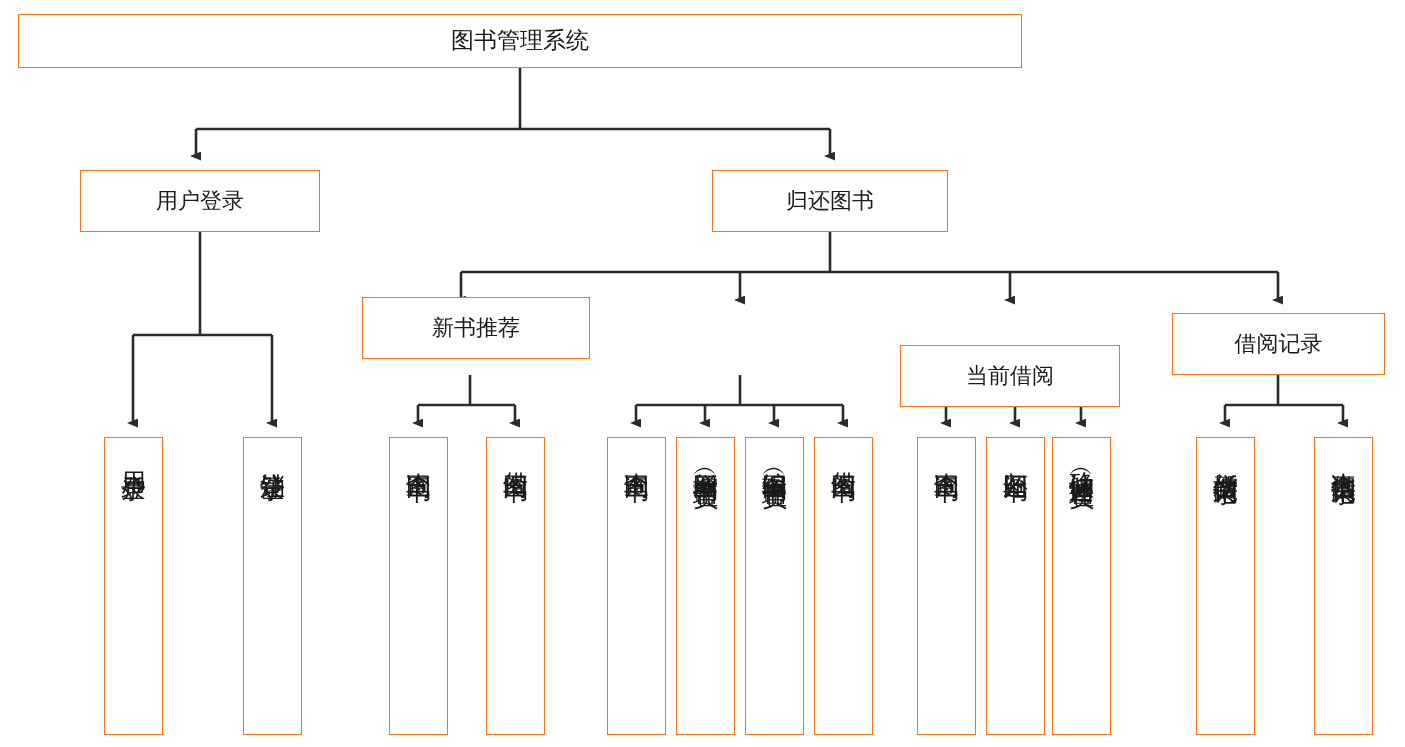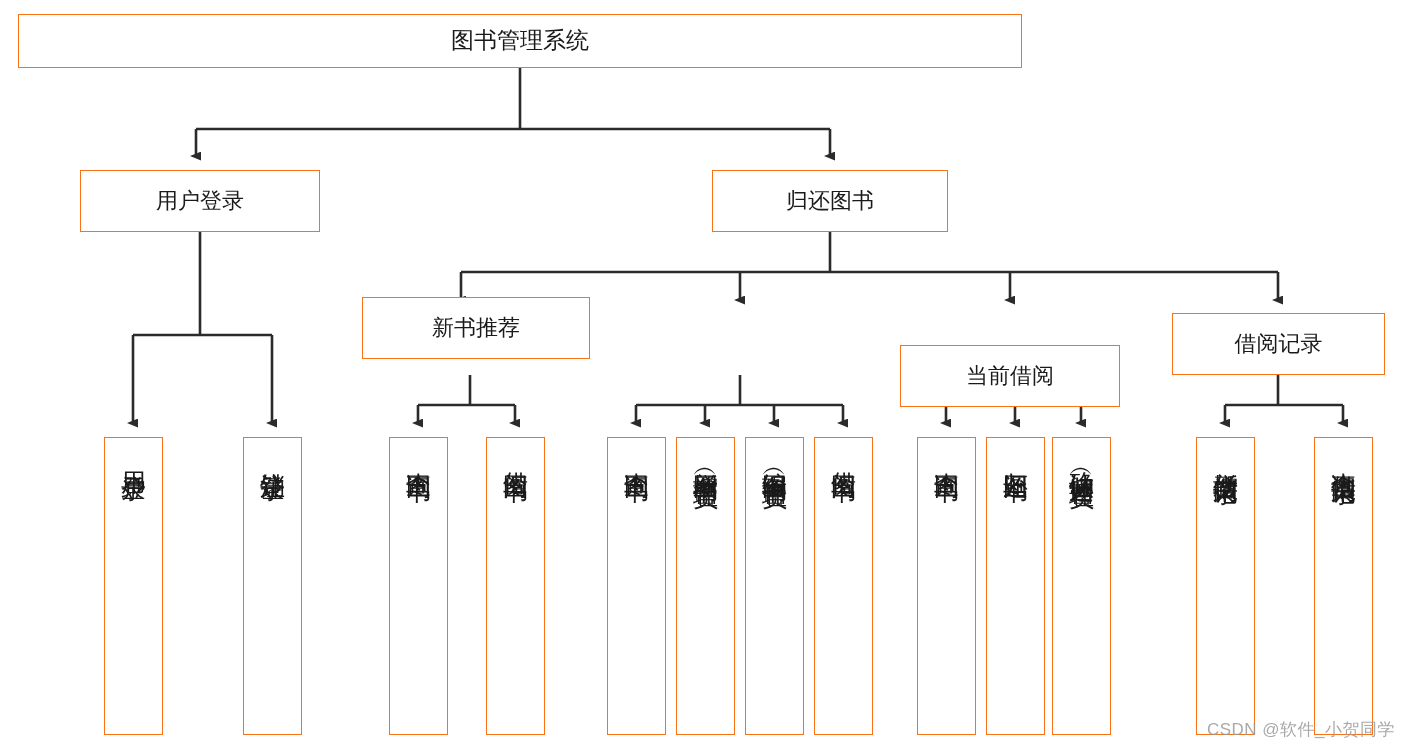--- a/index.html
+++ b/index.html
@@ -177,15 +177,14 @@
   <div class="node leaf" style="left:1052px; top:437px; width:59px; height:298px;">
     <span class="node-label">确认归还（管理员）</span>
   </div>
   <div class="node leaf" style="left:1196px; top:437px; width:59px; height:298px;">
     <span class="node-label">新增借阅记录</span>
   </div>
   <div class="node leaf" style="left:1314px; top:437px; width:59px; height:298px;">
     <span class="node-label">查询借阅记录</span>
   </div>
 
-  <div id="watermark">CSDN @软件_小贺同学</div>
 
 </div>
 
 </body></html>

